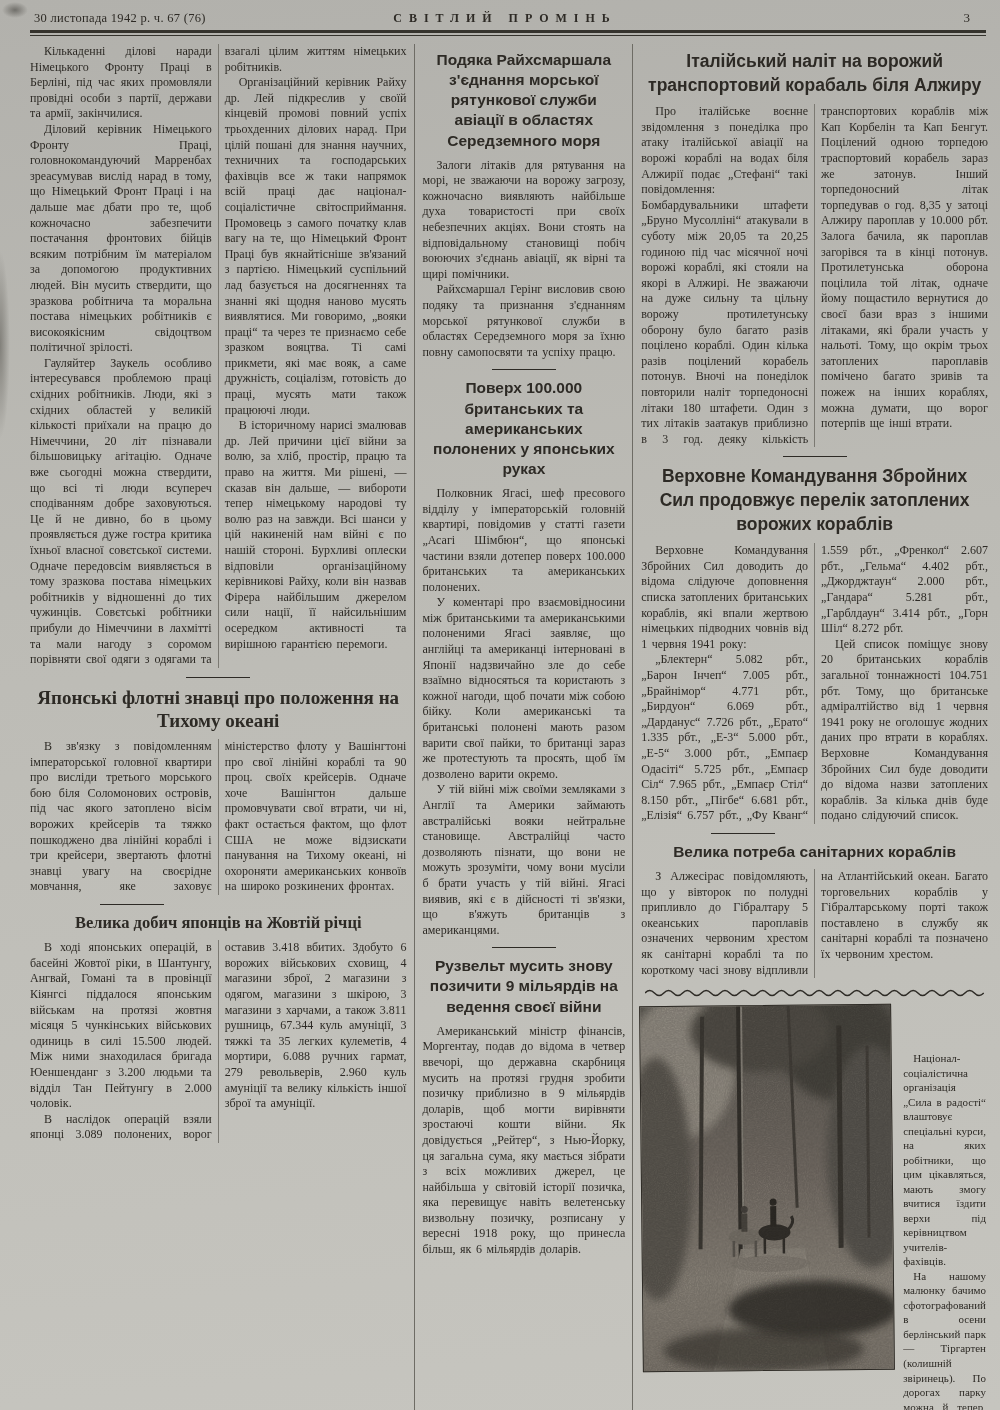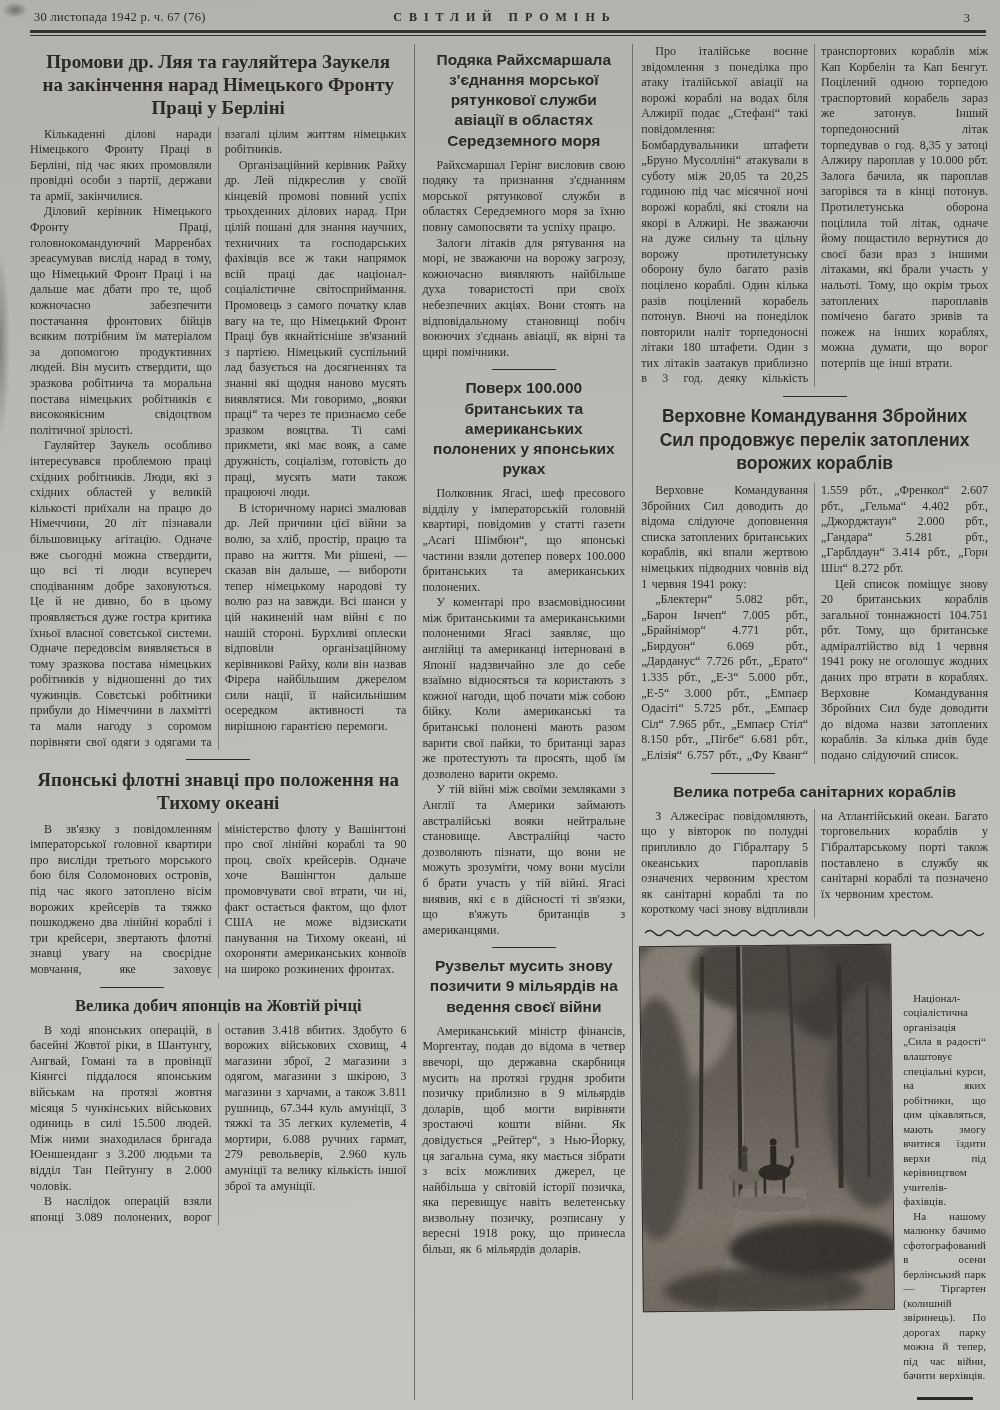--- a/index.html
+++ b/index.html
@@ -9,21 +9,21 @@
     background:linear-gradient(175deg,#b2b1ac 0%,#bcbbb5 40%,#c6c5bf 100%);
     color:#2d2a25;
   }
   .page{ position:relative; width:1000px; height:1410px; overflow:hidden; padding:6px 10px 0 28px; }
   .paper-smudge{ position:absolute; left:0; top:250px; width:10px; height:190px;
     background:radial-gradient(ellipse at left,#55534d 0%,rgba(85,83,77,0) 70%); opacity:.55; }
   .paper-smudge2{ position:absolute; left:2px; top:2px; width:26px; height:16px;
     background:radial-gradient(ellipse,#45433e 0%,rgba(69,67,62,0) 70%); opacity:.6; }
 
   
-  .hdr{ display:flex; align-items:flex-start; padding:4px 14px 3px 6px; }
+  .hdr{ display:flex; align-items:center; padding:4px 14px 3px 6px; }
   .hdr-date{ font-size:12.5px; width:300px; letter-spacing:.3px; }
   .hdr-title{ flex:1; text-align:center; font-weight:bold; font-size:12px; letter-spacing:7px; }
   .hdr-page{ width:300px; text-align:right; font-size:13px; padding-right:6px; }
   .rule-double{ border-top:3px solid #35332d; border-bottom:1px solid #35332d; height:6px; margin:1px 4px 8px 2px; }
 
   
   .content{ display:flex; align-items:stretch; }
   .col-left{ width:396px; padding:0 8px 0 2px; }
   .col-mid{ width:224px; padding:0 7px; border-left:1px solid #6e6c65; border-right:1px solid #6e6c65; }
   .col-right{ flex:1; padding:0 2px 0 8px; }
@@ -65,21 +65,20 @@
     <div class="hdr-date">30 листопада 1942 р. ч. 67 (76)</div>
     <div class="hdr-title">СВІТЛИЙ ПРОМІНЬ</div>
     <div class="hdr-page">3</div>
   </div>
   <div class="rule-double"></div>
 
   <div class="content">
 
     <div class="col-left">
       <div>
-        <h2 class="art-title t-serif-lg">Промови др. Ляя та гауляйтера Заукеля на закінчення нарад Німецького Фронту Праці у Берліні</h2>
         <div class="body-txt twocol">
             <p class="para">Кількаденні ділові наради Німецького Фронту Праці в Берліні, під час яких промовляли провідні особи з партії, держави та армії, закінчилися.</p>
             <p class="para">Діловий керівник Німецького Фронту Праці, головнокомандуючий Марренбах зреасумував вислід нарад в тому, що Німецький Фронт Праці і на дальше має дбати про те, щоб кожночасно забезпечити постачання фронтових бійців всяким потрібним їм матеріалом за допомогою продуктивних людей. Він мусить ствердити, що зразкова робітнича та моральна постава німецьких робітників є високоякісним свідоцтвом політичної зрілості.</p>
             <p class="para">Гауляйтер Заукель особливо інтересувався проблемою праці східних робітників. Люди, які з східних областей у великій кількості приїхали на працю до Німеччини, 20 літ пізнавали більшовицьку агітацію. Одначе вже сьогодні можна ствердити, що всі ті люди всупереч сподіванням добре заховуються. Це й не дивно, бо в цьому проявляється дуже гостра критика їхньої власної совєтської системи. Одначе передовсім виявляється в тому зразкова постава німецьких робітників у відношенні до тих чужинців. Совєтські робітники прибули до Німеччини в лахмітті та мали нагоду з соромом порівняти свої одяги з одягами та взагалі цілим життям німецьких робітників.</p>
             <p class="para">Організаційний керівник Райху др. Лей підкреслив у своїй кінцевій промові повний успіх трьохденних ділових нарад. При цілій пошані для знання научних, техничних та господарських фахівців все ж таки напрямок всій праці дає націонал-соціалістичне світосприймання. Промовець з самого початку клав вагу на те, що Німецький Фронт Праці був якнайтісніше зв'язаний з партією. Німецький суспільний лад базується на досягненнях та знанні які щодня наново мусять виявлятися. Ми говоримо, „вояки праці“ та через те признаємо себе зразком вояцтва. Ті самі прикмети, які має вояк, а саме дружність, соціалізм, готовість до праці, мусять мати також працюючі люди.</p>
             <p class="para">В історичному нарисі змалював др. Лей причини цієї війни за волю, за хліб, простір, працю та право на життя. Ми рішені, — сказав він дальше, — вибороти тепер німецькому народові ту волю раз на завжди. Всі шанси у цій накиненій нам війні є по нашій стороні. Бурхливі оплески відповіли організаційному керівникові Райху, коли він назвав Фірера найбільшим джерелом сили нації, її найсильнішим осередком активності та вирішною гарантією перемоги.</p>
           </div>
       </div>
       <div class="divider"></div>
 
@@ -97,22 +96,22 @@
             <p class="para">В ході японських операцій, в басейні Жовтої ріки, в Шантунгу, Ангвай, Гомані та в провінції Кіянгсі піддалося японським військам на протязі жовтня місяця 5 чункінських військових одиниць в силі 15.500 людей. Між ними знаходилася бригада Юеншенданг з 3.200 людьми та відділ Тан Пейтунгу в 2.000 чоловік.</p>
             <p class="para">В наслідок операцій взяли японці 3.089 полонених, ворог оставив 3.418 вбитих. Здобуто 6 ворожих військових сховищ, 4 магазини зброї, 2 магазини з одягом, магазини з шкірою, 3 магазини з харчами, а також 3.811 рушниць, 67.344 куль амуніції, 3 тяжкі та 35 легких кулеметів, 4 мортири, 6.088 ручних гармат, 279 револьверів, 2.960 куль амуніції та велику кількість іншої зброї та амуніції.</p>
           </div>
       </div>
     </div>
 
     <div class="col-mid">
       <div>
         <h2 class="art-title t-sans-md">Подяка Райхсмаршала з'єднання морської рятункової служби авіації в областях Середземного моря</h2>
         <div class="body-txt">
+            <p class="para">Залоги літаків для рятування на морі, не зважаючи на ворожу загрозу, кожночасно виявляють найбільше духа товаристості при своїх небезпечних акціях. Вони стоять на відповідальному становищі побіч воюючих з'єднань авіації, як вірні та щирі помічники.</p>
             <p class="para">Райхсмаршал Герінг висловив свою подяку та признання з'єднанням морської рятункової служби в областях Середземного моря за їхню повну самопосвяти та успіху працю.</p>
-            <p class="para">Залоги літаків для рятування на морі, не зважаючи на ворожу загрозу, кожночасно виявляють найбільше духа товаристості при своїх небезпечних акціях. Вони стоять на відповідальному становищі побіч воюючих з'єднань авіації, як вірні та щирі помічники.</p>
           </div>
       </div>
       <div class="divider"></div>
 
       <div>
         <h2 class="art-title t-sans-md">Поверх 100.000 британських та американських полонених у японських руках</h2>
         <div class="body-txt">
             <p class="para">Полковник Ягасі, шеф пресового відділу у імператорській головній квартирі, повідомив у статті газети „Асагі Шімбюн“, що японські частини взяли дотепер поверх 100.000 британських та американських полонених.</p>
             <p class="para">У коментарі про взаємовідносини між британськими та американськими полоненими Ягасі заявляє, що англійці та американці інтерновані в Японії надзвичайно зле до себе взаїмно відносяться та користають з кожної нагоди, щоб почати між собою бійку. Коли американські та британські полонені мають разом варити свої пайки, то британці зараз же протестують та просять, щоб їм дозволено варити окремо.</p>
             <p class="para">У тій війні між своїми земляками з Англії та Америки займають австралійські вояки нейтральне становище. Австралійці часто дозволяють пізнати, що вони не можуть зрозуміти, чому вони мусіли б брати участь у тій війні. Ягасі виявив, які є в дійсності ті зв'язки, що в'яжуть британців з американцями.</p>
@@ -123,20 +122,21 @@
       <div>
         <h2 class="art-title t-sans-md">Рузвельт мусить знову позичити 9 мільярдів на ведення своєї війни</h2>
         <div class="body-txt">
             <p class="para">Американський міністр фінансів, Моргентау, подав до відома в четвер ввечорі, що державна скарбниця мусить на протязі грудня зробити позичку приблизно в 9 мільярдів доларів, щоб могти вирівняти зростаючі кошти війни. Як довідується „Рейтер“, з Нью-Йорку, ця загальна сума, яку мається зібрати з всіх можливих джерел, це найбільша у світовій історії позичка, яка перевищує навіть велетенську визвольну позичку, розписану у вересні 1918 року, що принесла більш, як 6 мільярдів доларів.</p>
           </div>
       </div>
     </div>
 
     <div class="col-right">
       <div>
+        <h2 class="art-title t-sans-lg">Італійський наліт на ворожий транспортовий корабаль біля Алжиру</h2>
         <div class="body-txt twocol">
             <p class="para">Про італійське воєнне звідомлення з понеділка про атаку італійської авіації на ворожі кораблі на водах біля Алжирії подає „Стефані“ такі повідомлення: Бомбардувальники штафети „Бруно Мусолліні“ атакували в суботу між 20,05 та 20,25 годиною під час місячної ночі ворожі кораблі, які стояли на якорі в Алжирі. Не зважаючи на дуже сильну та цільну ворожу протилетунську оборону було багато разів поцілено кораблі. Один кілька разів поцілений корабель потонув. Вночі на понеділок повторили наліт торпедоносні літаки 180 штафети. Один з тих літаків заатакув приблизно в 3 год. деяку кількість транспортових кораблів між Кап Корбелін та Кап Бенгут. Поцілений одною торпедою траспортовий корабель зараз же затонув. Інший торпедоносний літак торпедував о год. 8,35 у затоці Алжиру пароплав у 10.000 рбт. Залога бачила, як пароплав загорівся та в кінці потонув. Протилетунська оборона поцілила той літак, одначе йому пощастило вернутися до своєї бази враз з іншими літаками, які брали участь у нальоті. Тому, що окрім трьох затоплених пароплавів помічено багато зривів та пожеж на інших кораблях, можна думати, що ворог потерпів ще інші втрати.</p>
           </div>
       </div>
       <div class="divider"></div>
 
       <div>
         <h2 class="art-title t-sans-lg">Верховне Командування Збройних Сил продовжує перелік затоплених ворожих кораблів</h2>
         <div class="body-txt twocol">
             <p class="para">Верховне Командування Збройних Сил доводить до відома слідуюче доповнення списка затоплених британських кораблів, які впали жертвою німецьких підводних човнів від 1 червня 1941 року:</p>

